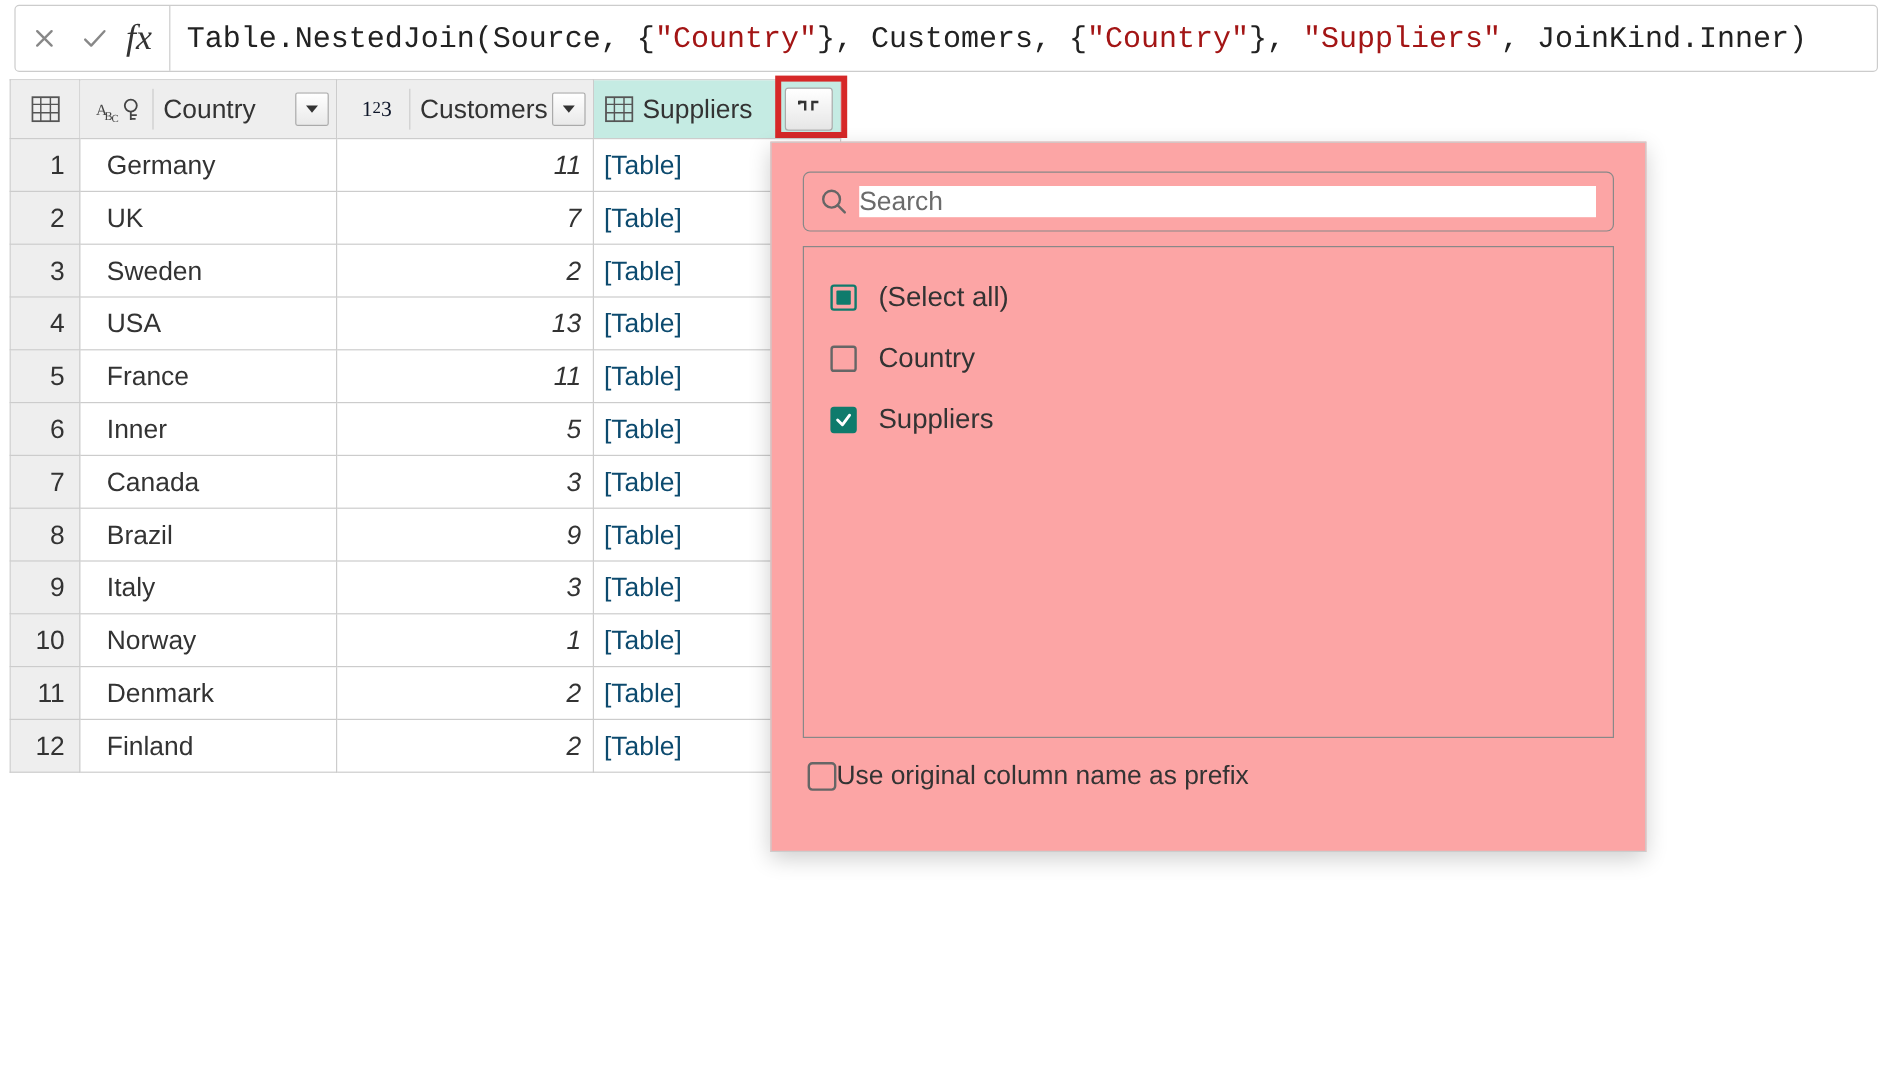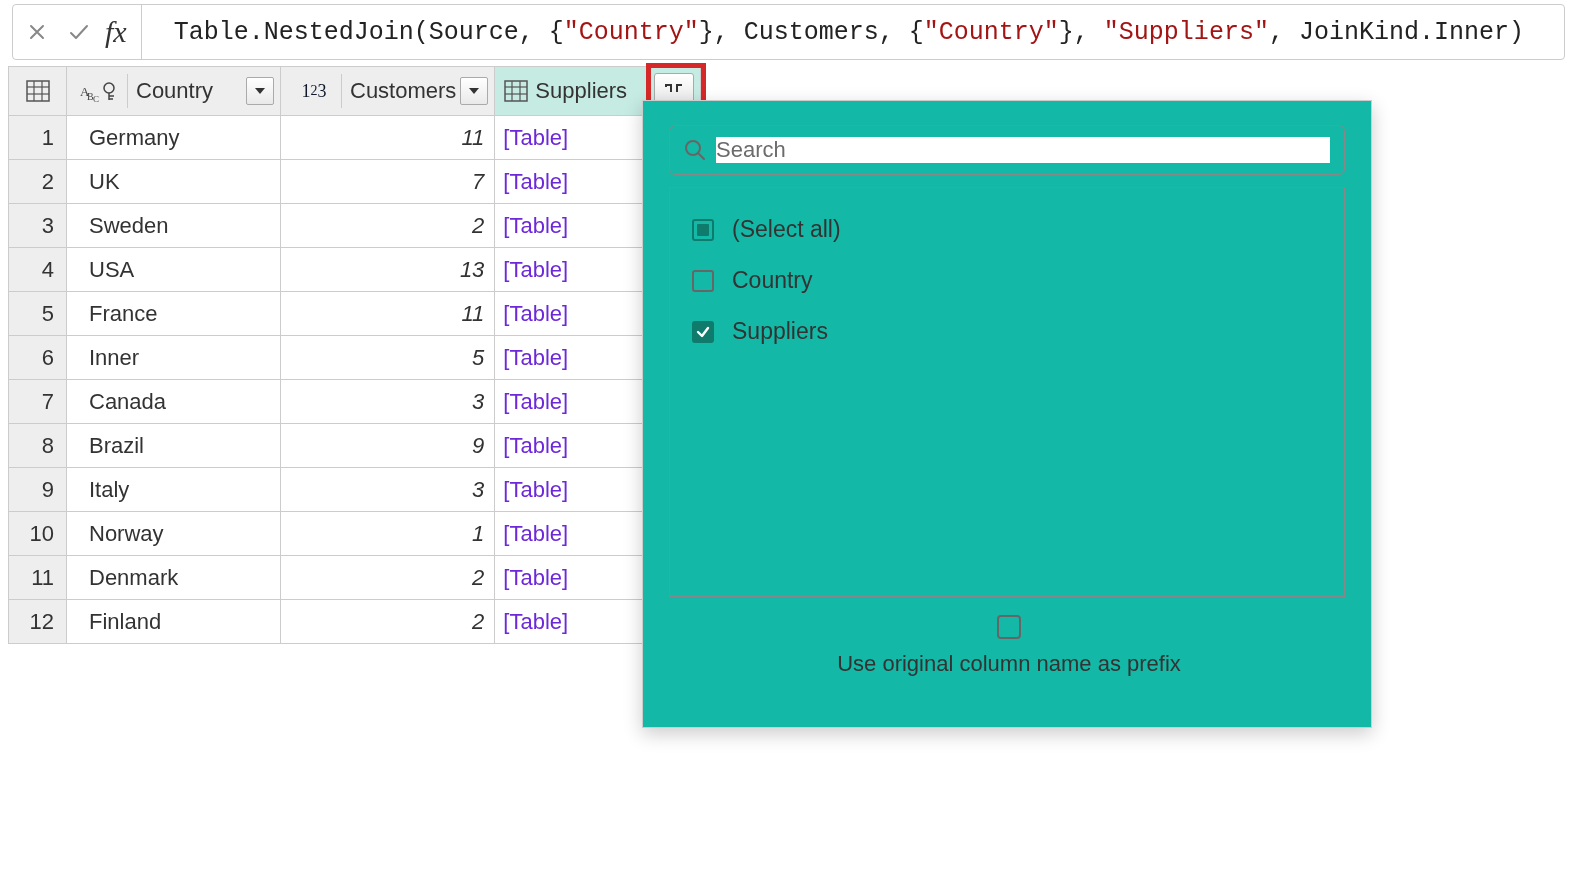--- a/index.html
+++ b/index.html
@@ -16,21 +16,20 @@
 
     
     .formula-bar {
       display: flex;
       align-items: center;
       border: 1px solid #ccc;
       border-radius: 4px;
       margin: 4px 12px 6px 12px;
       height: 56px;
       background: #fff;
-      gap: 18px;
     }
     .formula-actions {
       display: flex;
       align-items: center;
       padding: 0 8px;
       gap: 10px;
       border-right: 1px solid #ccc;
       height: 100%;
     }
     .fx-btn {
@@ -84,21 +83,21 @@
     .rownum-col { width: 58px; text-align: center; }
     th.rownum-col { background:#eeeeee; }
     td.rownum-col { background:#eeeeee; text-align: right; padding-right:12px; color:#333; }
 
     .col-country { width: 214px; }
     .col-customers { width: 205px; }
     .col-suppliers { width: 206px; }
 
     td.text-cell { padding-left: 22px; }
     td.num-cell { padding-right: 10px; text-align: right; font-style: italic; }
-    td.link-cell { padding-left: 8px; color: #6d28d9; }
+    td.link-cell { padding-left: 8px; color: #0c4a6e; }
 
     .th-body {
       display: flex;
       align-items: center;
       padding: 6px;
       gap: 4px;
       height: 100%;
     }
     .type-icon {
       width: 55px;
@@ -139,24 +138,24 @@
       position: absolute;
       top: -4px; right: -6px;
       width: 60px; height: 52px;
       border: 5px solid #d62828;
       pointer-events: none;
     }
 
     
     .popup {
       position: absolute;
-      top: 100px;
+      top: 118px;
       left: 642px;
       width: 730px;
-      background: #14b8a6;
+      background: #fca5a5;
       border: 1px solid #ccc;
       box-shadow: 0 6px 18px rgba(0,0,0,0.2);
       padding: 24px 26px 22px 26px;
     }
     .search-wrap {
       border: 1px solid #888;
       border-radius: 6px;
       height: 50px;
       display:flex;
       align-items:center;
@@ -195,25 +194,24 @@
     }
     .chk.indet { border-color:#0f7b6c; }
     .chk.indet::after {
       content:'';
       width:12px;height:12px;background:#0f7b6c;border-radius:1px;
     }
     .chk.checked {
       background:#0f7b6c;border-color:#0f7b6c;color:#fff;
     }
     .prefix-row {
-      display:flex;align-items:center;gap:12px;
+      display:flex;align-items:flex-end;
       font-size:22px;
       margin-bottom: 28px;
       padding-left: 4px;
-      flex-direction: column;
     }
     .prefix-row .chk { width:24px;height:24px;border-radius:4px;border:2px solid #666; }
     .btn-row {
       display:flex;justify-content:flex-end;gap:22px;
     }
     .btn {
       min-width: 104px;
       height: 52px;
       border-radius:6px;
       font-size:22px;

